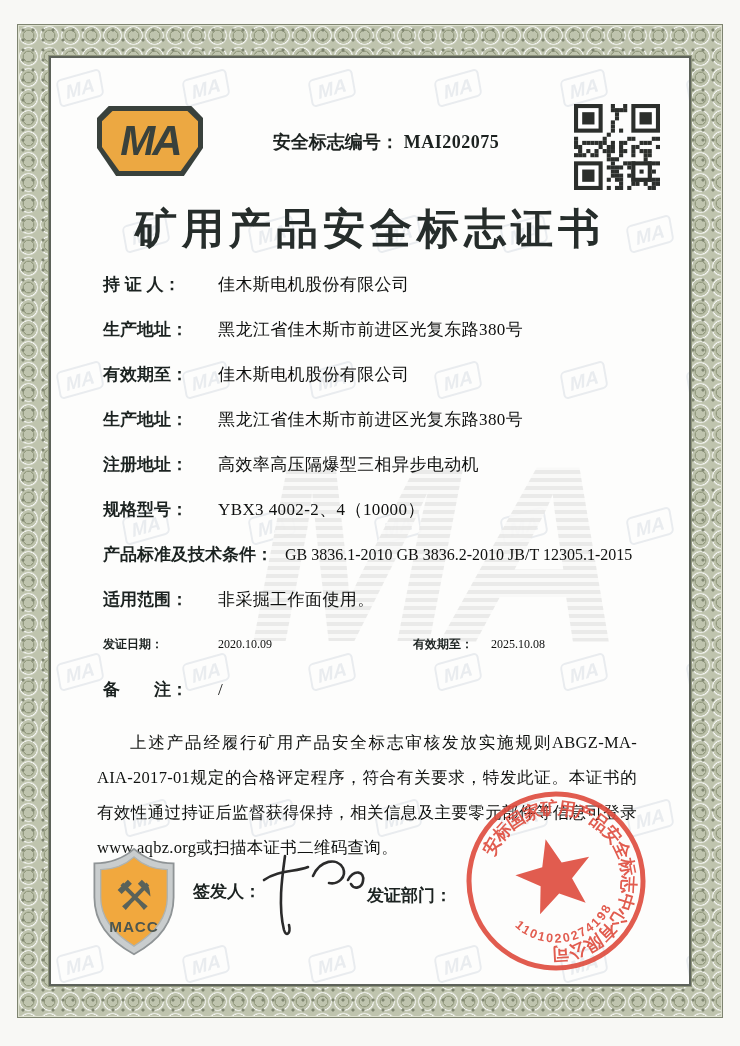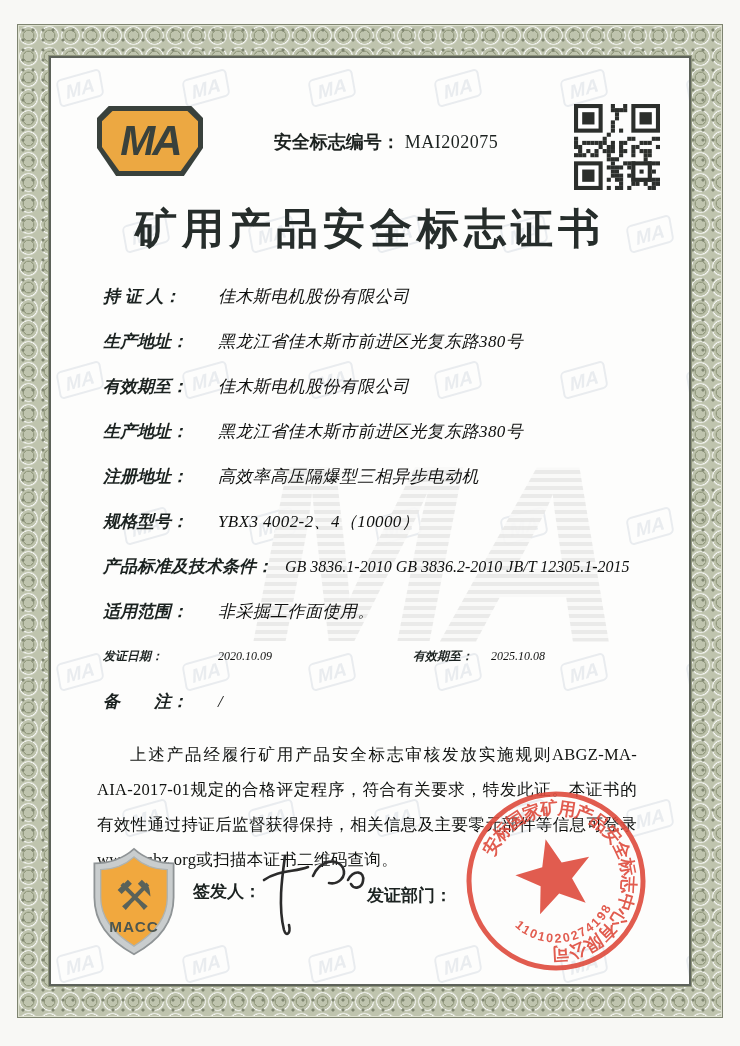--- a/index.html
+++ b/index.html
@@ -35,29 +35,29 @@
   .hdr{position:relative;height:86px;margin-top:46px;}
   .ma-badge{position:absolute;left:46px;top:2px;width:106px;height:70px;background:#39413c;
             clip-path:polygon(11% 0,89% 0,100% 17%,100% 60%,82% 100%,18% 100%,0 60%,0 17%);
             display:flex;align-items:center;justify-content:center;}
   .ma-badge-in{width:96px;height:60px;background:#eca842;
             clip-path:polygon(11% 0,89% 0,100% 17%,100% 60%,82% 100%,18% 100%,0 60%,0 17%);
             display:flex;align-items:center;justify-content:center;
             font:italic 900 42px/42px "Liberation Sans",sans-serif;color:#39413c;letter-spacing:-3px;}
   .certno{position:absolute;left:180px;top:26px;width:310px;text-align:center;white-space:nowrap;
           font-size:18px;font-weight:bold;color:#1c2220;}
-  .certno .val{font-family:"Liberation Serif",serif;font-weight:normal;letter-spacing:.5px;}
+  .certno .val{font-family:"Liberation Serif",serif;font-weight:bold;letter-spacing:.5px;}
   .qr{position:absolute;right:29px;top:0;width:86px;height:86px;}
 
   
   .title{margin:14px 0 0 0;text-align:center;font-family:"Liberation Serif",serif;
          font-weight:900;font-size:42px;line-height:50px;letter-spacing:5px;color:#262d2b;}
 
   
-  .rows{margin-top:33px;font-style:italic;}
+  .rows{margin-top:21px;}
   .row{display:flex;margin:0 38px 26px 52px;font-size:17px;line-height:19px;}
   .flabel{flex:none;width:115px;font-weight:bold;color:#1b2220;white-space:nowrap;}
   .fvalue{font-family:"Liberation Serif",serif;color:#0f100f;letter-spacing:.4px;}
   .row.long .flabel{width:auto;margin-right:12px;}
   .row.long .fvalue{font-size:16px;letter-spacing:0;}
   .dates{display:flex;margin:0 38px 26px 52px;font-size:12px;line-height:19px;}
   .dates .flabel2{flex:none;font-weight:bold;color:#1b2220;}
   .dates .dval{font-family:"Liberation Serif",serif;color:#0f100f;}
   .dates .i-lab{width:115px;}
   .dates .i-val{width:155px;}

